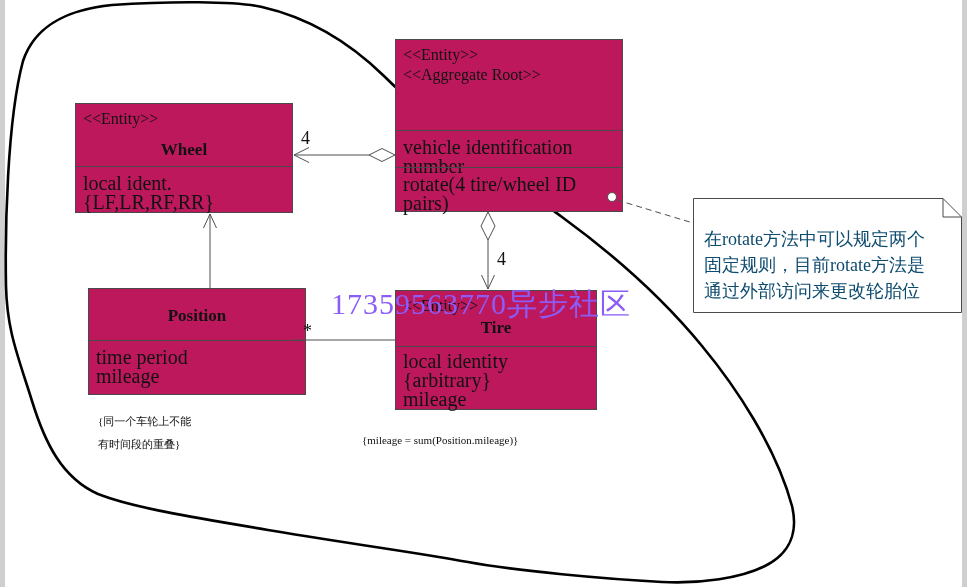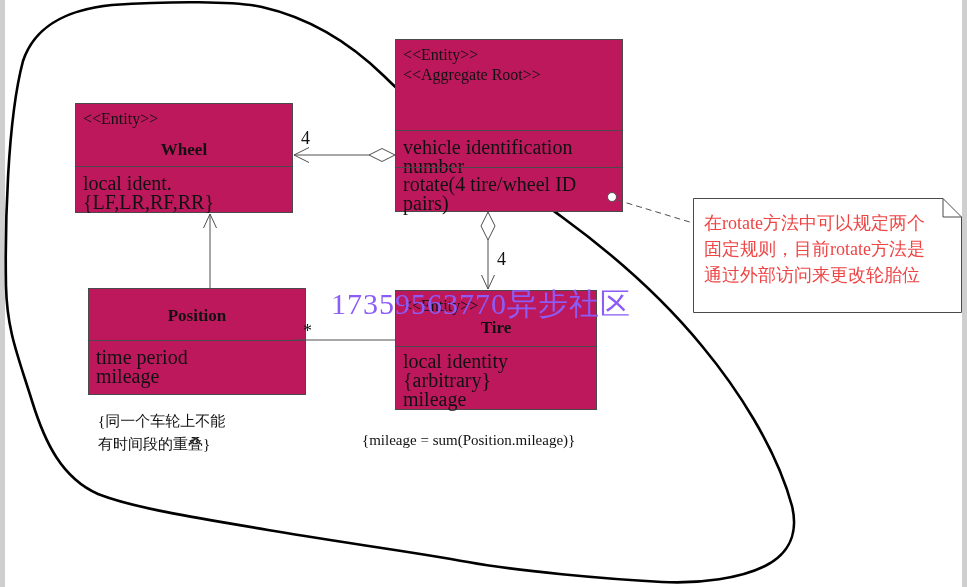--- a/index.html
+++ b/index.html
@@ -26,25 +26,25 @@
   .hdr{padding-top:5px;}
   .cls-name{
     position:absolute;left:0;right:0;text-align:center;
     font-weight:bold;font-size:17px;
   }
   .attrs{font-size:20px;line-height:19px;padding:7px 5px 0 7px;}
 
   
   .note-text{
     position:absolute;z-index:4;font-size:18px;line-height:26px;
-    white-space:nowrap;color:#ef4444;
+    white-space:nowrap;color:#0c4a6e;margin-top:16px;
   }
   
   .mult{position:absolute;z-index:4;font-size:18px;}
-  .constraint{position:absolute;z-index:4;font-size:15px;line-height:23px;white-space:nowrap;}
+  .constraint{position:absolute;z-index:4;font-size:11px;line-height:23px;white-space:nowrap;}
   .watermark{
     position:absolute;z-index:6;left:331px;top:284px;
     font-size:30px;letter-spacing:1px;color:#8b5cf6;white-space:nowrap;
     pointer-events:none;
   }
 </style>
 </head>
 <body>
 
 <div class="page">

